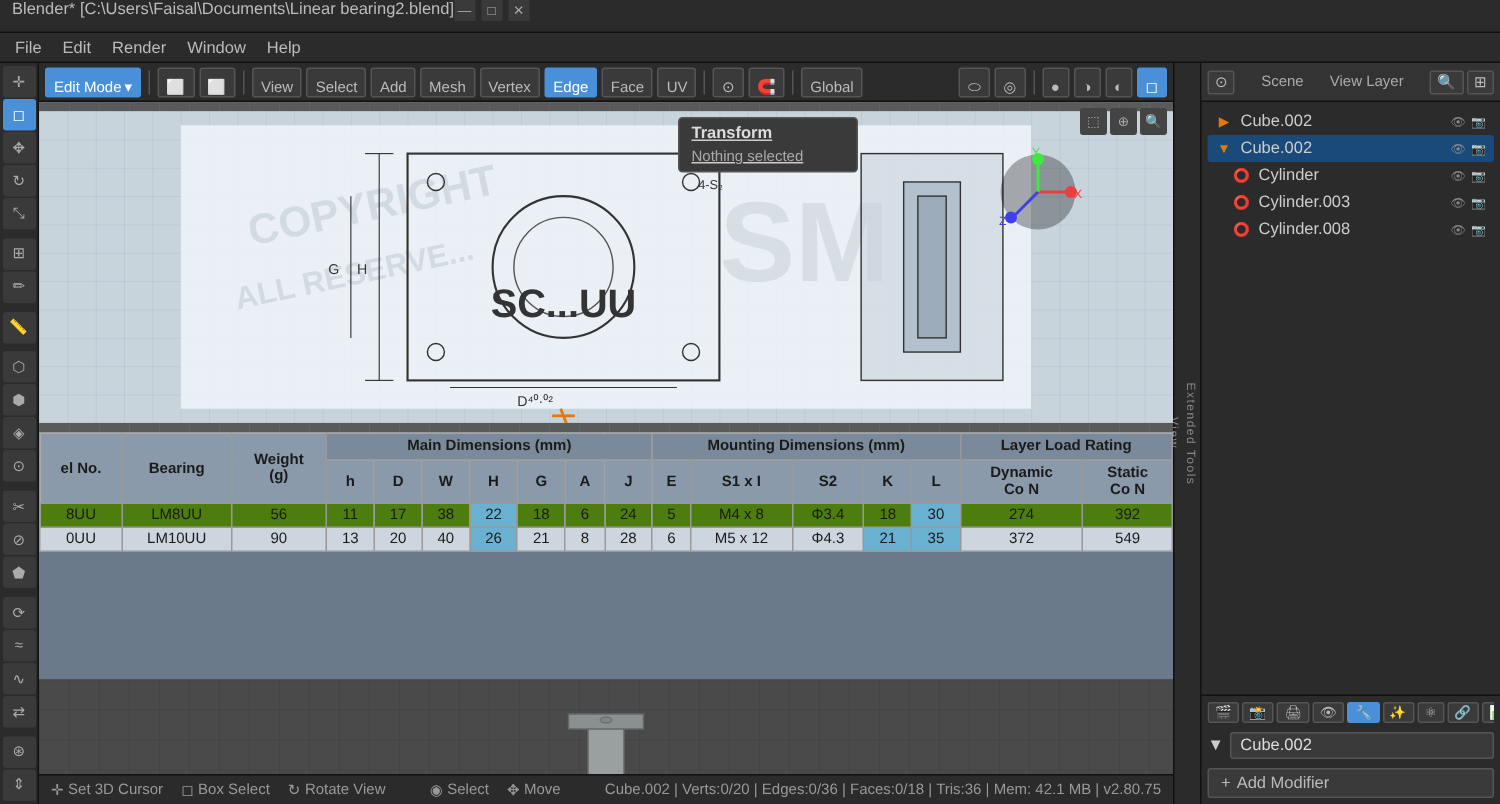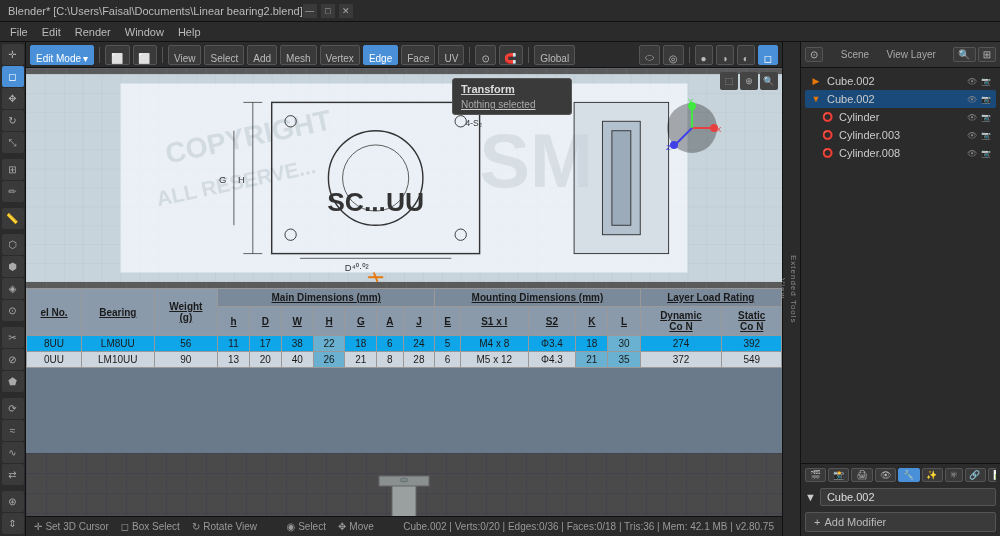--- a/index.html
+++ b/index.html
@@ -11,21 +11,20 @@
       font-size: 11px;
       background: #1a1a1a;
       color: #ccc;
     }
 
     
     #titlebar {
       height: 22px;
       background: #2b2b2b;
       display: flex;
-      align-items: center;
       padding: 0 8px;
       border-bottom: 1px solid #111;
       font-size: 11px;
       color: #bbb;
     }
     #titlebar .win-controls { display: flex; gap: 4px; }
     .win-btn {
       width: 14px; height: 14px;
       border-radius: 0;
       display: flex; align-items: center; justify-content: center;
@@ -165,27 +164,26 @@
       color: #1a1a1a;
       background: #d8dfe6;
     }
     #bearing-table th {
       background: #8a9aaa;
       color: #1a1a1a;
       font-weight: bold;
       border: 1px solid #999;
       padding: 3px 5px;
       text-align: center;
-      text-decoration: underline;
     }
     #bearing-table td {
       border: 1px solid #999;
       padding: 2px 5px;
       text-align: center;
-      background: #0ea5e9;
+      background: #4d7c0f;
     }
     #bearing-table tr:nth-child(even) td { background: #cdd5de; }
     .col-highlight { background: #6ab0d0 !important; }
     .header-main { background: #7a8a9a !important; }
 
     
     #model-view {
       height: 110px;
       background: #4a4a4a;
       position: relative;

